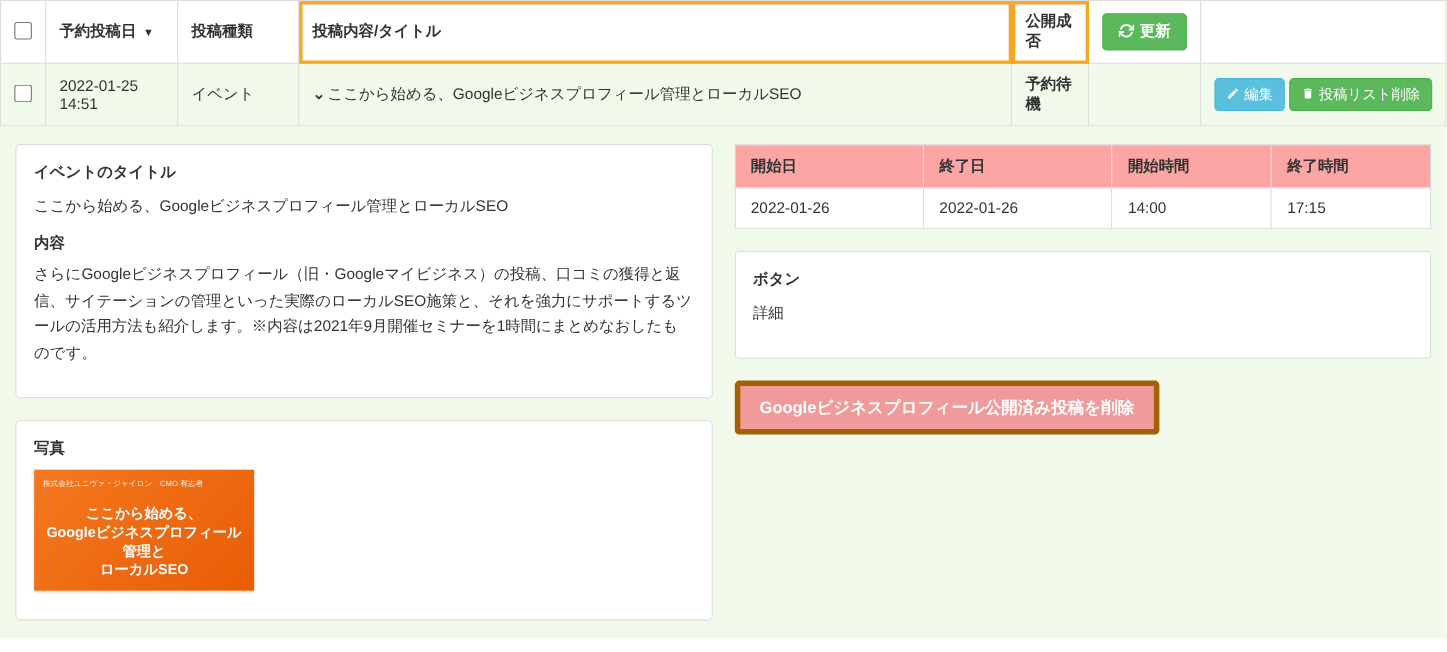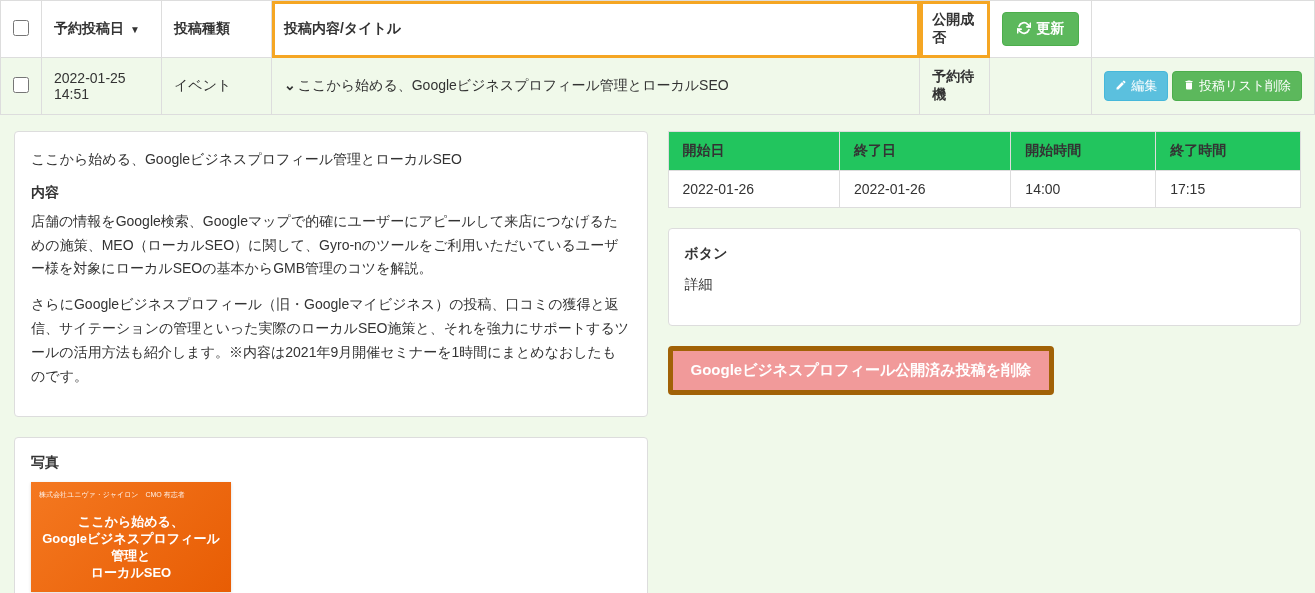--- a/index.html
+++ b/index.html
@@ -33,21 +33,21 @@
 .card h4 { font-size: 14px; font-weight: 700; margin-bottom: 10px; }
 .card p { font-size: 14px; line-height: 1.7; margin-bottom: 12px; }
 .card .sub-head { font-weight: 700; margin-top: 6px; margin-bottom: 8px; }
 
 .thumb { display: inline-block; width: 200px; height: 110px; background: linear-gradient(135deg, #f47820 0%, #e85d04 100%); margin-bottom: 10px; padding: 8px; font-size: 9px; color: #fff; position: relative; box-shadow: 0 1px 3px rgba(0,0,0,.15); }
 .thumb .th-top { font-size: 7px; opacity: .9; }
 .thumb .th-main { font-size: 13px; font-weight: 700; text-align: center; margin-top: 14px; line-height: 1.3; }
 
 .date-table { width: 100%; border-collapse: collapse; background: #fff; }
 .date-table th, .date-table td { border: 1px solid #ddd; padding: 10px 14px; font-size: 14px; text-align: left; }
-.date-table th { background: #22c55e; font-weight: 600; }
+.date-table th { background: #fca5a5; font-weight: 600; }
 
 .icon { display: inline-block; }
 .col-date { width: 120px; }
 .col-type { width: 110px; }
 .col-status { width: 70px; }
 .col-update { width: 90px; }
 .col-actions { width: 195px; }
 </style>
 </head>
 <body>
@@ -111,23 +111,23 @@
         </button>
       </td>
     </tr>
   </tbody>
 </table>
 </div>
 
 <div class="detail-area">
   <div class="left-col">
     <div class="card">
+      <h4>イベントのタイトル</h4>
       <p>ここから始める、Googleビジネスプロフィール管理とローカルSEO</p>
       <div class="sub-head">内容</div>
-      <p>店舗の情報をGoogle検索、Googleマップで的確にユーザーにアピールして来店につなげるための施策、MEO（ローカルSEO）に関して、Gyro-nのツールをご利用いただいているユーザー様を対象にローカルSEOの基本からGMB管理のコツを解説。</p>
       <p>さらにGoogleビジネスプロフィール（旧・Googleマイビジネス）の投稿、口コミの獲得と返信、サイテーションの管理といった実際のローカルSEO施策と、それを強力にサポートするツールの活用方法も紹介します。※内容は2021年9月開催セミナーを1時間にまとめなおしたものです。</p>
     </div>
 
     <div class="card">
       <h4>写真</h4>
       <div class="thumb">
         <div class="th-top">株式会社ユニヴァ・ジャイロン　CMO 有志者</div>
         <div class="th-main" style="white-space:pre-line">ここから始める、
 Googleビジネスプロフィール管理と
 ローカルSEO</div>

